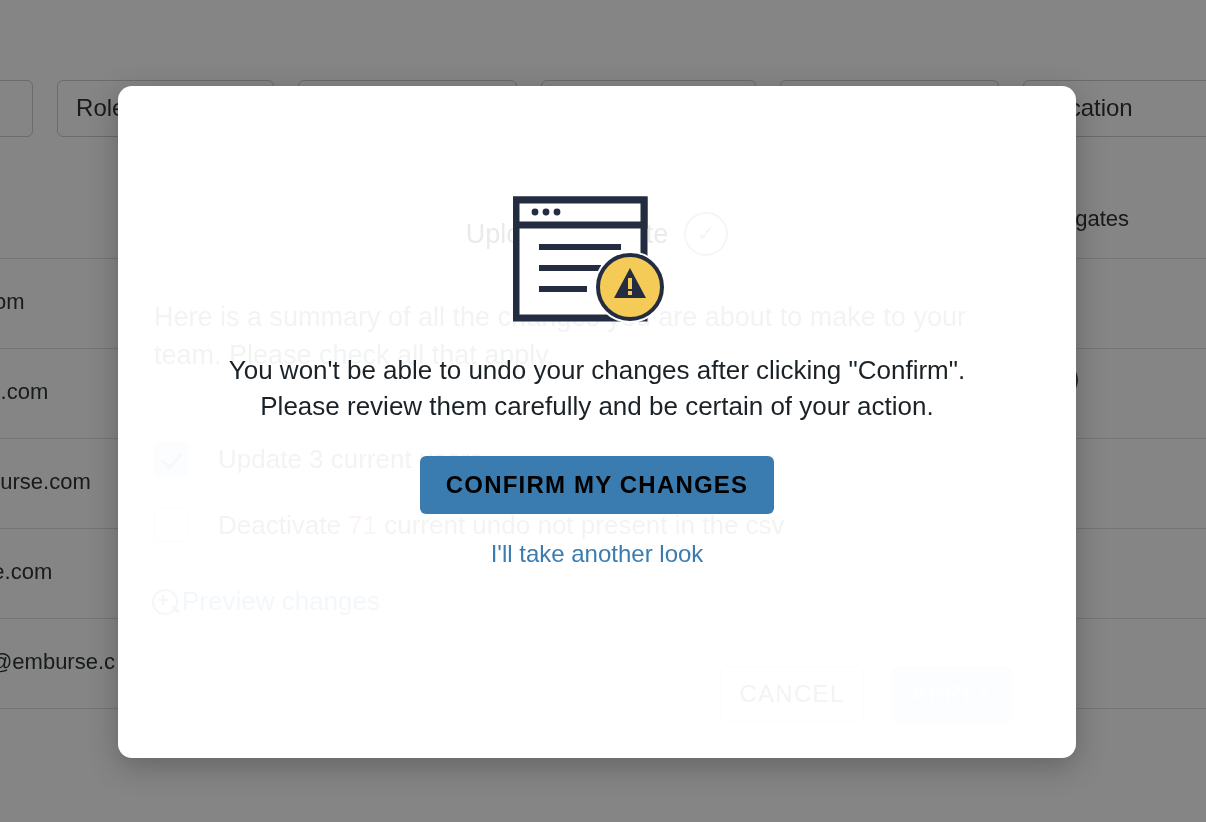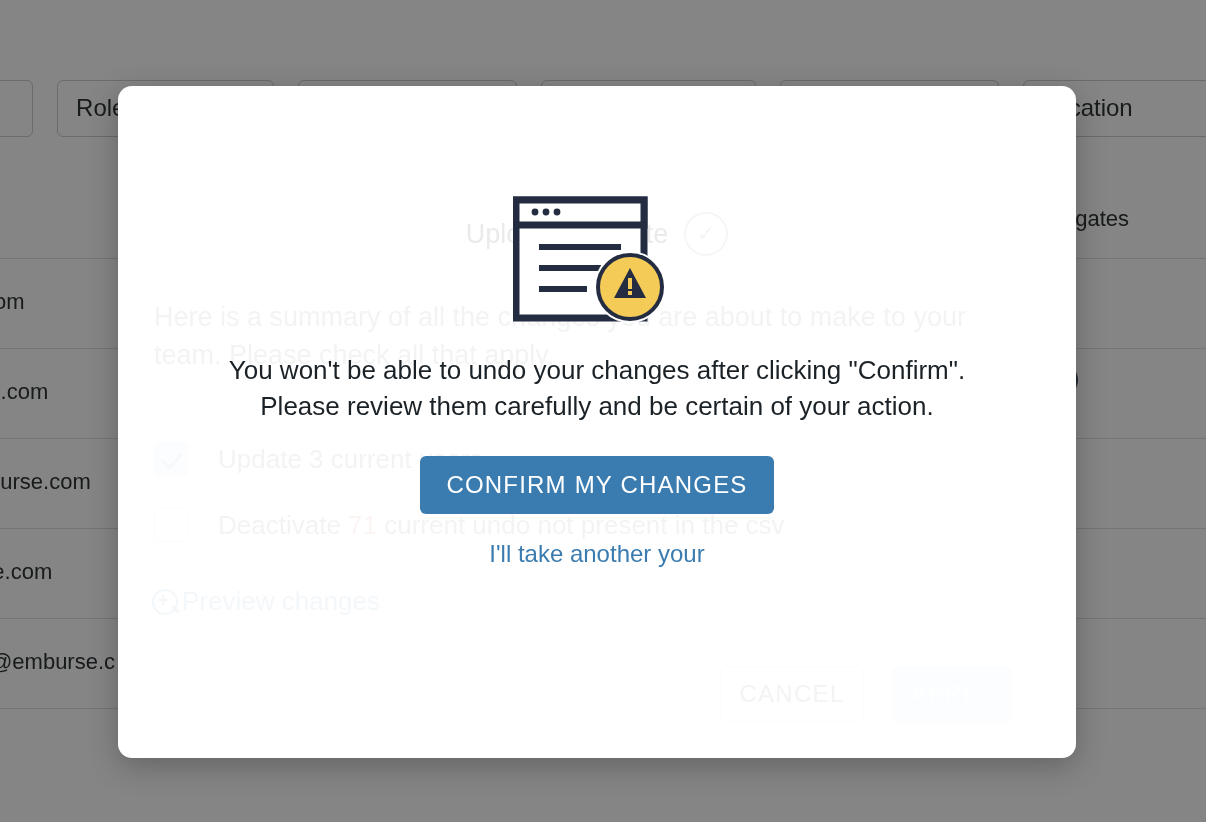--- a/index.html
+++ b/index.html
@@ -301,27 +301,27 @@
     margin-top: 18px;
     text-align: center;
     font-size: 26px;
     line-height: 36px;
     color: #1b2227;
   }
 
   .btn-confirm {
     margin-top: 32px;
     background: #3b7cb0;
-    color: #ffffff;
+    color: #000000;
     border: none;
     border-radius: 6px;
     padding: 0 26px;
     height: 58px;
     font-size: 24px;
-    font-weight: 400;
+    font-weight: 700;
     letter-spacing: 1.2px;
     display: flex;
     align-items: center;
     justify-content: center;
     font-family: "Liberation Sans", sans-serif;
     pointer-events: auto;
   }
 
   .link-another-look {
     margin-top: 26px;
@@ -445,16 +445,16 @@
         <path d="M117 78 L133 108 L101 108 Z" fill="#232c41"></path>
         <rect x="115" y="88" width="4" height="11" fill="#f5cb58"></rect>
         <rect x="115" y="101" width="4" height="4" fill="#f5cb58"></rect>
       </svg>
     </div>
 
     <div class="confirm-message">You won't be able to undo your changes after clicking "Confirm". Please review them carefully and be certain of your action.</div>
 
     <div class="btn-confirm">CONFIRM MY CHANGES</div>
 
-    <a class="link-another-look" href="#">I'll take another your</a>
+    <a class="link-another-look" href="#">I'll take another look</a>
   </div>
 
 </div>
 
 </body></html>

